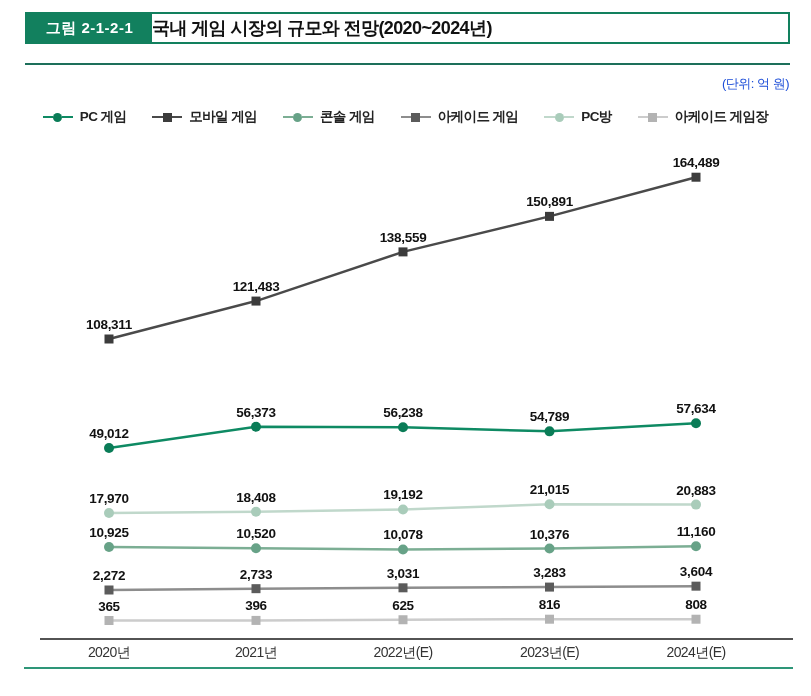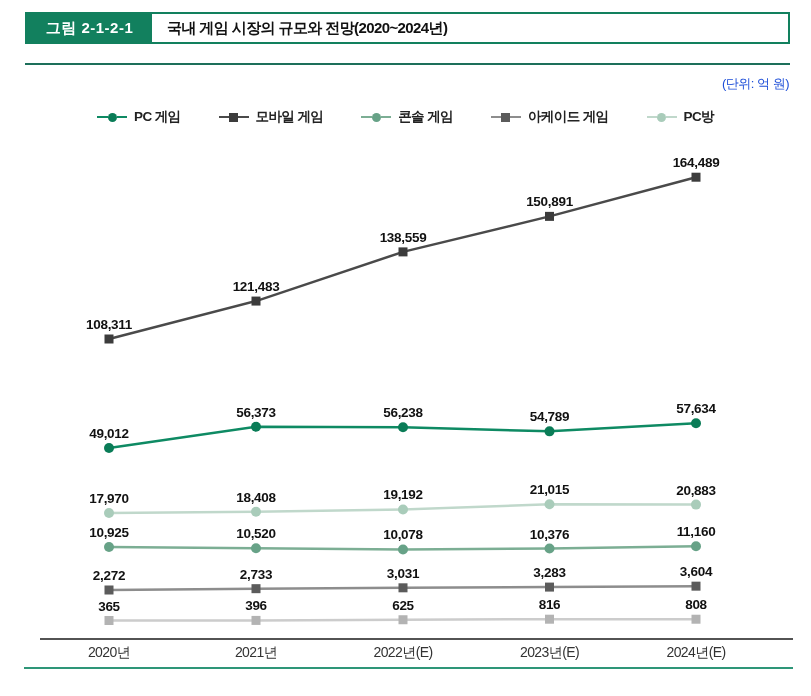--- a/index.html
+++ b/index.html
@@ -11,32 +11,32 @@
     position:absolute; left:25px; top:12px; width:765px; height:32px;
     border:2px solid #12805e; box-sizing:border-box; background:#fff;
     display:flex; align-items:stretch;
   }
   .figure-tag {
     background:#12805e; color:#ffffff; font-weight:bold; font-size:15px;
     width:125px; display:flex; align-items:center; justify-content:center;
     letter-spacing:0.5px; flex:none;
   }
   .figure-title {
-    display:flex; align-items:center; padding-left:15px;
-    font-weight:bold; font-size:15px; color:#111; letter-spacing:-0.6px;
+    display:flex; align-items:center; 
+    font-weight:bold; font-size:18px; color:#111; letter-spacing:-0.6px;
   }
   .header-rule {
     position:absolute; left:25px; top:63px; width:765px; height:2px; background:#1d6f5a;
   }
   .unit-note {
     position:absolute; right:22px; top:75px; font-size:13px; color:#1d4ed8; letter-spacing:-0.5px;
   }
   .legend {
     position:absolute; left:0; right:0; top:108px; height:18px;
-    display:flex; justify-content:center; align-items:flex-end; gap:38px;
+    display:flex; justify-content:center; align-items:flex-end; gap:26px;
   }
   .legend-item { display:flex; align-items:center; gap:7px; font-size:13.5px; font-weight:bold; color:#222; letter-spacing:-0.6px; }
   .lmark { display:flex; align-items:center; width:30px; height:10px; flex:none; }
   .lline { flex:1; height:2px; }
   .ldot { width:9px; height:9px; border-radius:50%; flex:none; }
   .lsq  { width:9px; height:9px; flex:none; }
   .chart-svg { position:absolute; left:0; top:0; }
   .val-label { font-family:"Liberation Sans", sans-serif; font-size:13.5px; font-weight:bold; fill:#111; text-anchor:middle; letter-spacing:-0.3px; }
   .cat-label { font-family:"Liberation Sans", sans-serif; font-size:14px; fill:#333; text-anchor:middle; letter-spacing:-0.6px; }
 </style>
@@ -87,20 +87,28 @@
         </span>
         <span>아케이드 게임</span>
       </span>
       <span class="legend-item">
         <span class="lmark">
           <span class="lline" style="background: rgb(192, 216, 203);"></span>
           <span class="ldot" style="background: rgb(169, 204, 186);"></span>
           <span class="lline" style="background: rgb(192, 216, 203);"></span>
         </span>
         <span>PC방</span>
+      </span>
+      <span class="legend-item">
+        <span class="lmark">
+          <span class="lline" style="background: rgb(204, 204, 204);"></span>
+          <span class="lsq" style="background: rgb(179, 179, 179);"></span>
+          <span class="lline" style="background: rgb(204, 204, 204);"></span>
+        </span>
+        <span>아케이드 게임장</span>
       </span>
     </div>
 
   <svg class="chart-svg" width="811" height="696" viewBox="0 0 811 696" xmlns="http://www.w3.org/2000/svg">
       <polyline points="109,448 256,426.80032 403,427.18912 549.5,431.36224 696,423.16864" fill="none" stroke="#0e8a63" stroke-width="2.5"></polyline>
       <circle cx="109" cy="448" r="5" fill="#0a7c57"></circle>
       <text x="109" y="438" class="val-label">49,012</text>
       <circle cx="256" cy="426.80032" r="5" fill="#0a7c57"></circle>
       <text x="256" y="416.80032" class="val-label">56,373</text>
       <circle cx="403" cy="427.18912" r="5" fill="#0a7c57"></circle>

